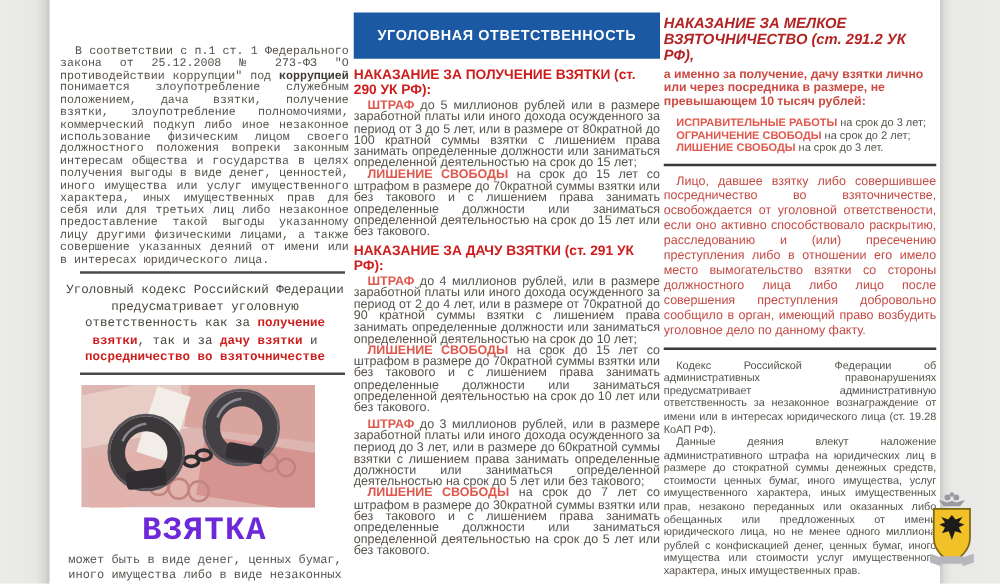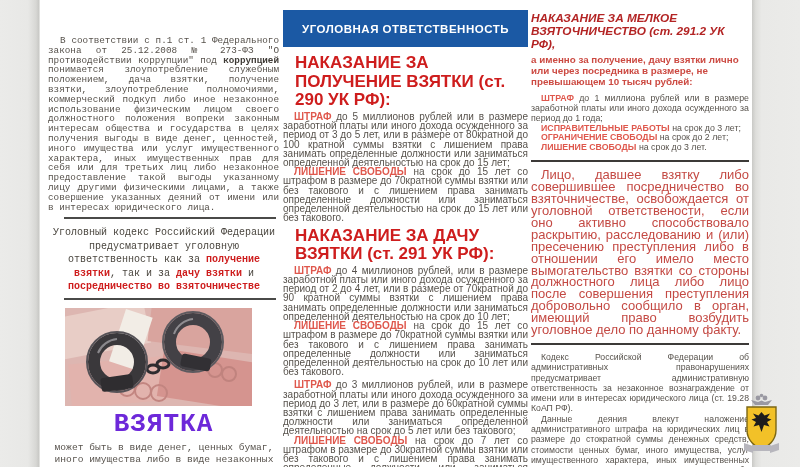--- a/index.html
+++ b/index.html
@@ -21,32 +21,32 @@
   .uk-block .red{color:#ce1d1d;font-weight:bold;}
   .photo{margin:8px 0 0 17px;width:187px;height:98px;display:block;}
   .vzyatka{margin-top:3px;width:100%;text-align:center;font-size:26px;font-weight:bold;color:#6d28d9;letter-spacing:1px;}
   .caption{margin:3px 0 0 -3px;width:238px;text-align:center;font-size:9.6px;line-height:11.3px;color:#57524c;}
 
   
   .col-mid{position:absolute;left:283px;top:10px;width:245px;}
   .blue-bar{height:37px;background:#1b59a4;color:#ffffff;font-weight:bold;font-size:11.5px;
     display:flex;align-items:center;justify-content:center;letter-spacing:.5px;margin-bottom:7px;}
   .section{margin-bottom:4px;}
-  .sec-h{margin:0 0 2px 12px;font-size:17px;line-height:1.1;font-weight:bold;color:#ce1d1d;}
+  .sec-h{margin:0 0 2px 0;font-size:11px;line-height:1.1;font-weight:bold;color:#ce1d1d;}
   .sec-p{margin:0;font-size:10px;line-height:9.2px;color:#57524c;text-align:justify;text-indent:11px;}
   .lbl{color:#df584d;font-weight:bold;}
 
   
   .col-right{position:absolute;left:531px;top:12px;width:218px;}
   .r-h{margin:0;font-size:11.8px;line-height:1.12;font-weight:bold;color:#b32424;font-style:italic;}
   .r-sub{margin:2px 0 6px 0;font-size:9.8px;line-height:11.4px;color:#cc4a42;font-weight:bold;}
   .r-p{margin:0;font-size:8.8px;line-height:9.9px;color:#57524c;text-align:justify;text-indent:10px;}
   .pen-line{font-size:8.8px;line-height:9.9px;color:#57524c;padding-left:10px;}
   .hr-dark{height:2px;background:#3c3a38;margin:7px 0;}
-  .release{margin:0;font-size:13px;line-height:11.9px;color:#c44a44;text-align:justify;text-indent:10px;font-weight:500;}
+  .release{margin:0;font-size:10px;line-height:11.9px;color:#c44a44;text-align:justify;text-indent:10px;font-weight:500;}
   .admin{margin:0;font-size:8.7px;line-height:10.3px;color:#57524c;text-align:justify;text-indent:10px;}
 
   .emblem{position:absolute;left:743px;top:391px;width:37px;height:68px;}
 </style>
 </head>
 <body>
 
 <div class="stage">
 
   <div class="edge-left"></div>
@@ -107,21 +107,20 @@
     <div class="section">
       <p class="sec-p"><span class="lbl">ШТРАФ</span><span> до 3 миллионов рублей, или в размере заработной платы или иного дохода осужденного за период до 3 лет, или в размере до 60кратной суммы взятки с лишением права занимать определенные должности или заниматься определенной деятельностью на срок до 5 лет или без такового;</span></p>
       <p class="sec-p"><span class="lbl">ЛИШЕНИЕ СВОБОДЫ</span><span> на срок до 7 лет со штрафом в размере до 30кратной суммы взятки или без такового и с лишением права занимать определенные должности или заниматься определенной деятельностью на срок до 5 лет или без такового.</span></p>
     </div>
   </div>
 
   <div class="col-right">
     <h3 class="r-h">НАКАЗАНИЕ ЗА МЕЛКОЕ ВЗЯТОЧНИЧЕСТВО (ст. 291.2 УК РФ),</h3>
     <p class="r-sub">а именно за получение, дачу взятки лично или через посредника в размере, не превышающем 10 тысяч рублей:</p>
 
-    <p class="r-p"><span class="lbl">ШТРАФ</span><span> до 1 миллиона рублей или в размере заработной платы или иного дохода осужденного за период до 1 года;</span></p>
     <div class="pen-line"><span class="lbl">ИСПРАВИТЕЛЬНЫЕ РАБОТЫ</span><span> на срок до 3 лет;</span></div>
     <div class="pen-line"><span class="lbl">ОГРАНИЧЕНИЕ СВОБОДЫ</span><span> на срок до 2 лет;</span></div>
     <div class="pen-line"><span class="lbl">ЛИШЕНИЕ СВОБОДЫ</span><span> на срок до 3 лет.</span></div>
 
     <div class="hr-dark"></div>
 
     <p class="release">Лицо, давшее взятку либо совершившее посредничество во взяточничестве, освобождается от уголовной ответствености, если оно активно способствовало раскрытию, расследованию и (или) пресечению преступления либо в отношении его имело место вымогательство взятки со стороны должностного лица либо лицо после совершения преступления добровольно сообщило в орган, имеющий право возбудить уголовное дело по данному факту.</p>
 
     <div class="hr-dark"></div>
 

